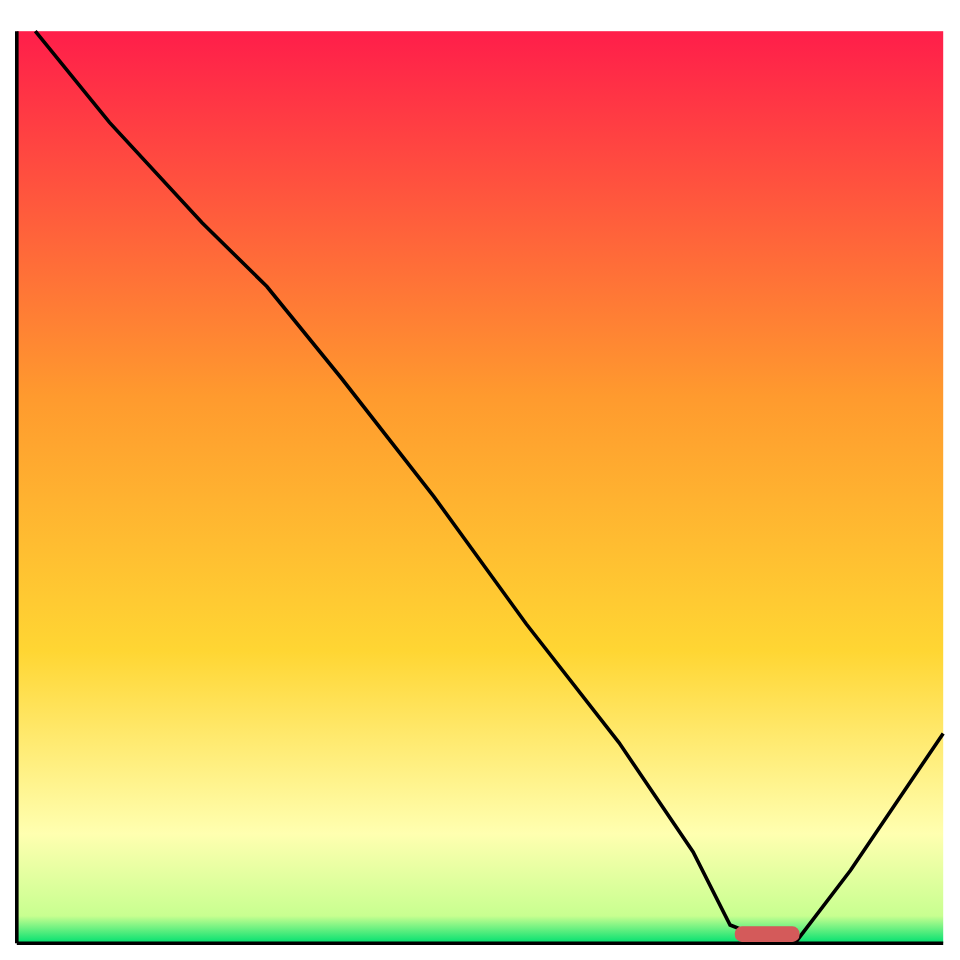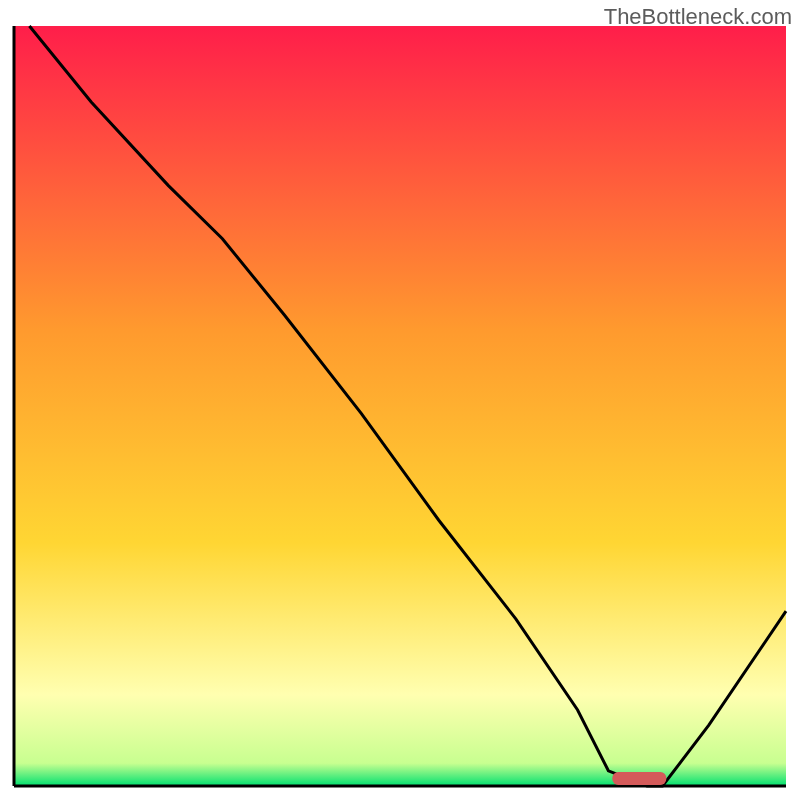--- a/index.html
+++ b/index.html
@@ -31,21 +31,20 @@
     left: 0;
     width: 800px;
     height: 800px;
   }
 </style>
 </head>
 <body>
 
 <div class="chart-container">
 
-  <div class="watermark">TheBottleneck.com</div>
 
   <svg class="plot" viewBox="0 0 800 800">
     <defs>
       <linearGradient id="bg-grad" x1="0" y1="0" x2="0" y2="1">
         <stop id="g0" offset="0%" stop-color="#ff1e4a"></stop>
         <stop id="g1" offset="40%" stop-color="#ff9a2e"></stop>
         <stop id="g2" offset="68%" stop-color="#ffd633"></stop>
         <stop id="g3" offset="88%" stop-color="#ffffb0"></stop>
         <stop id="g4" offset="97%" stop-color="#c8ff90"></stop>
         <stop id="g5" offset="100%" stop-color="#00e070"></stop>

